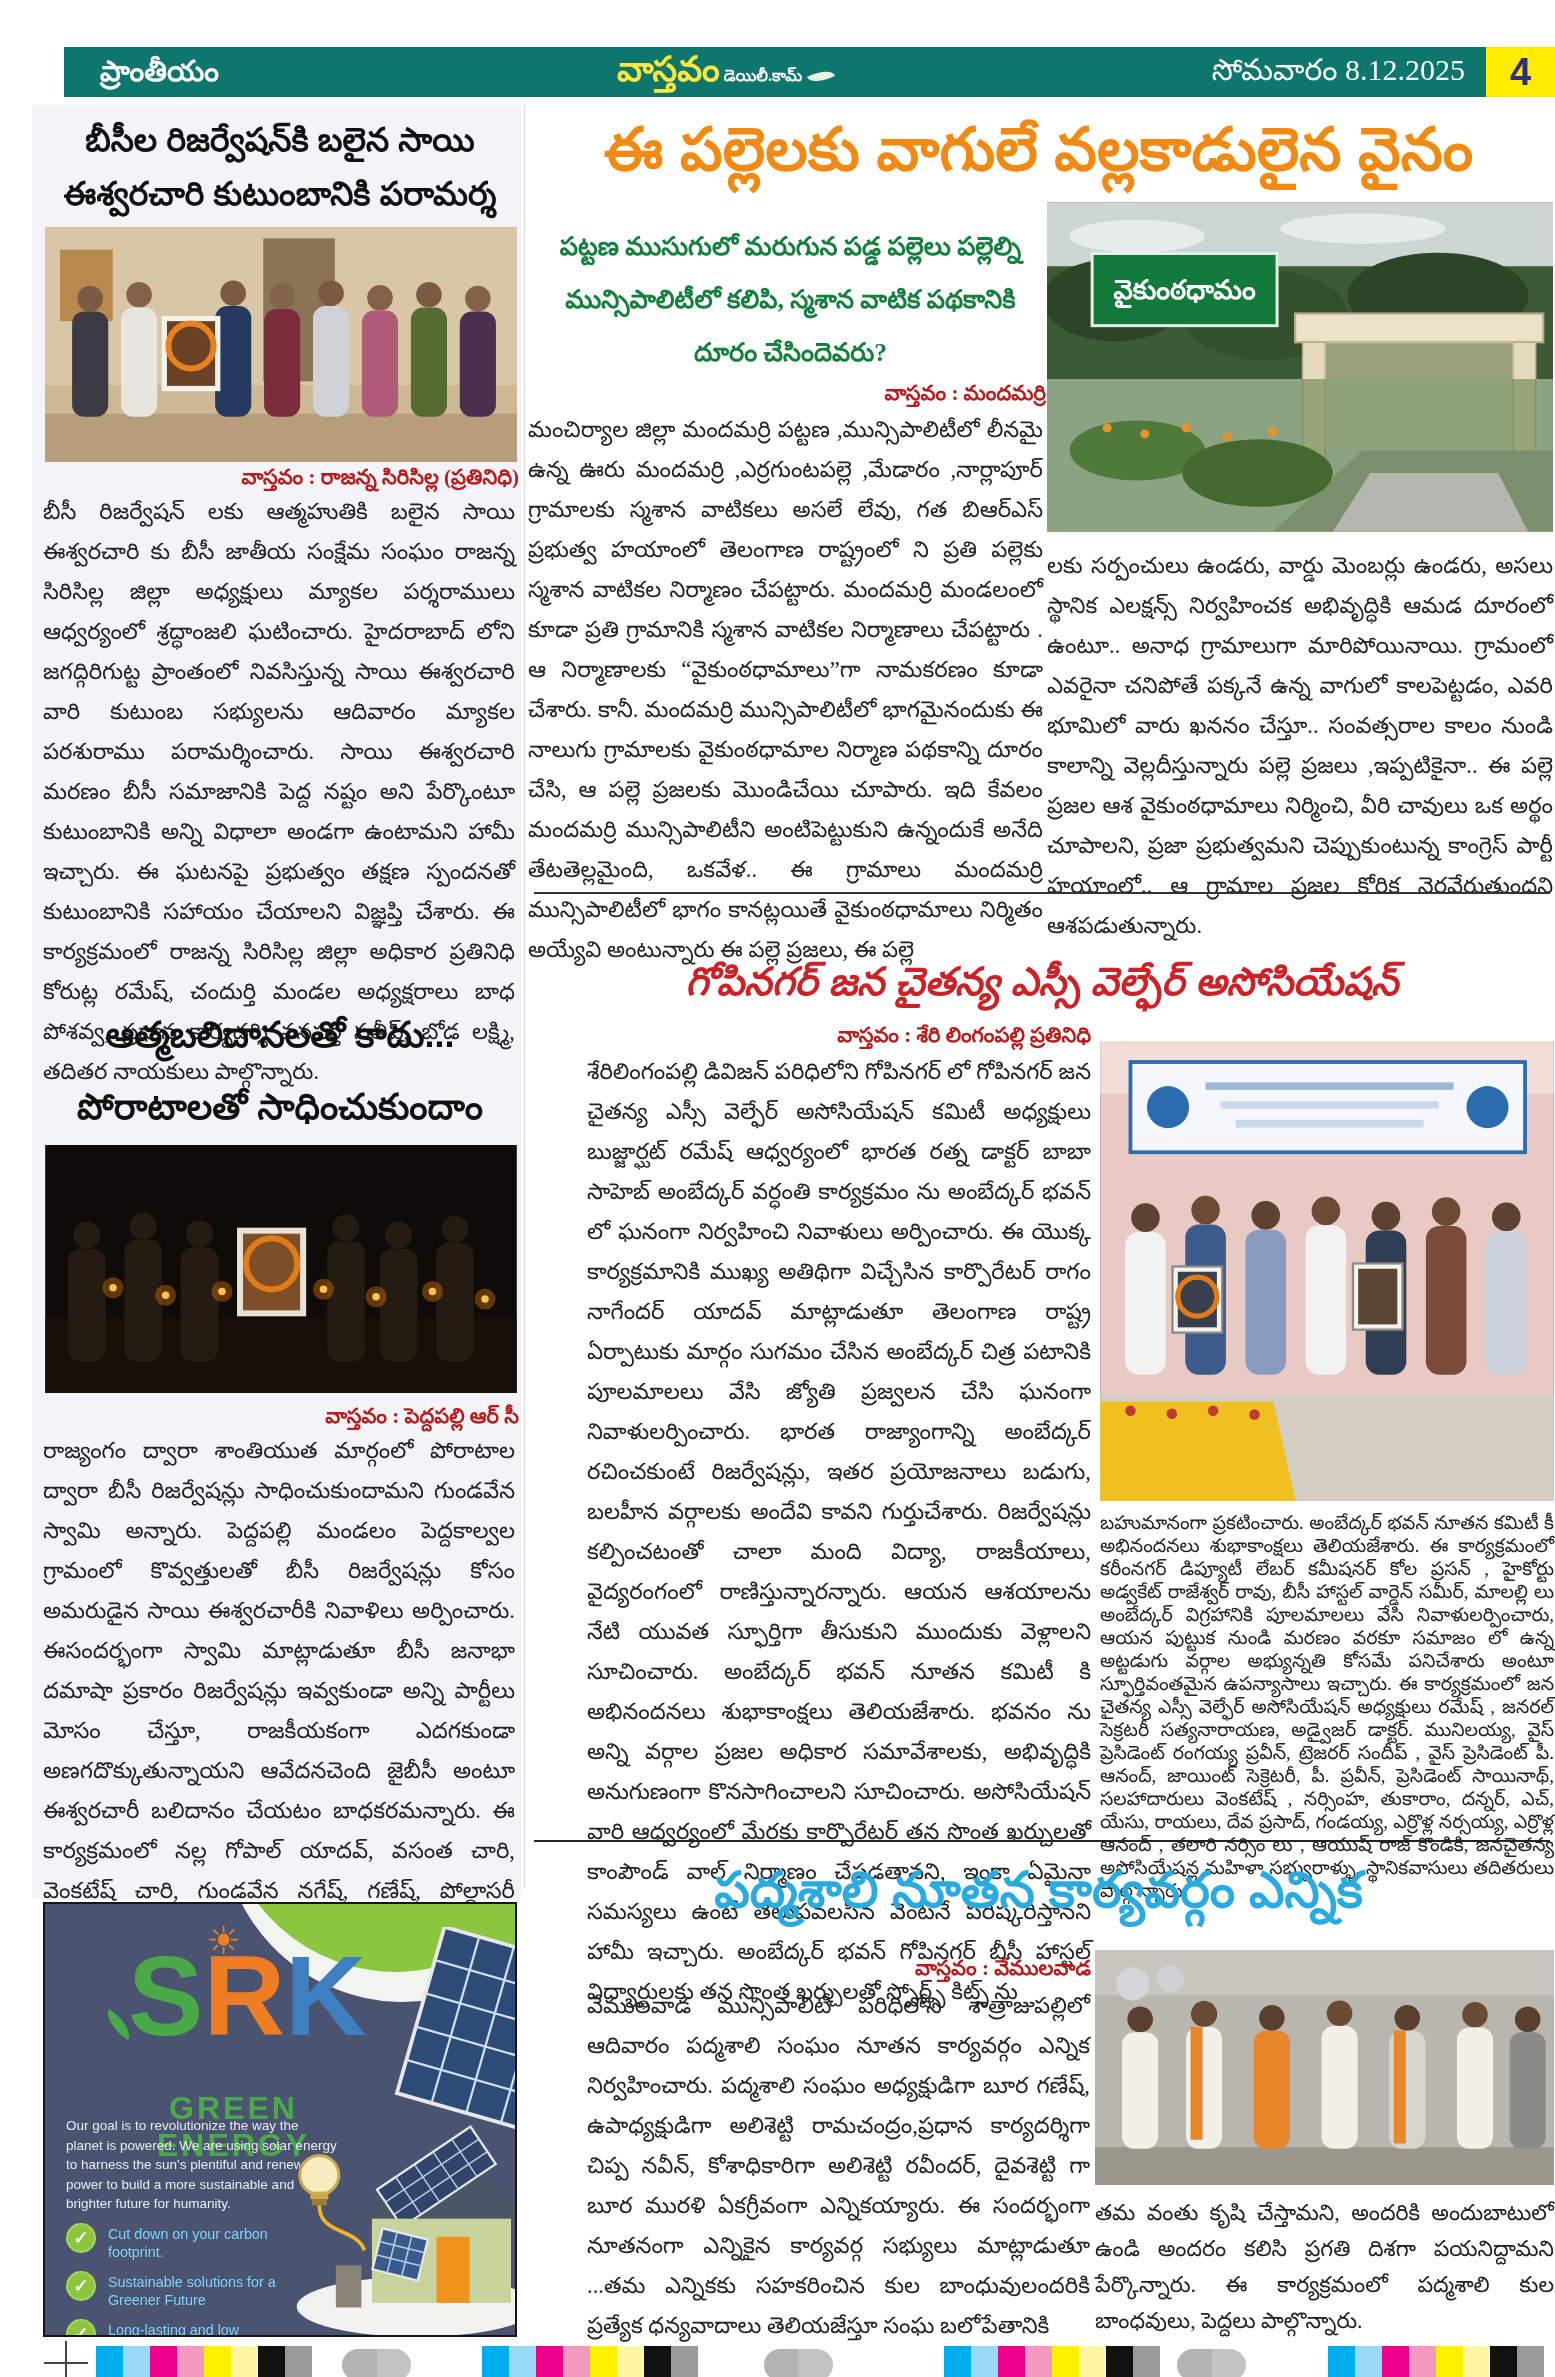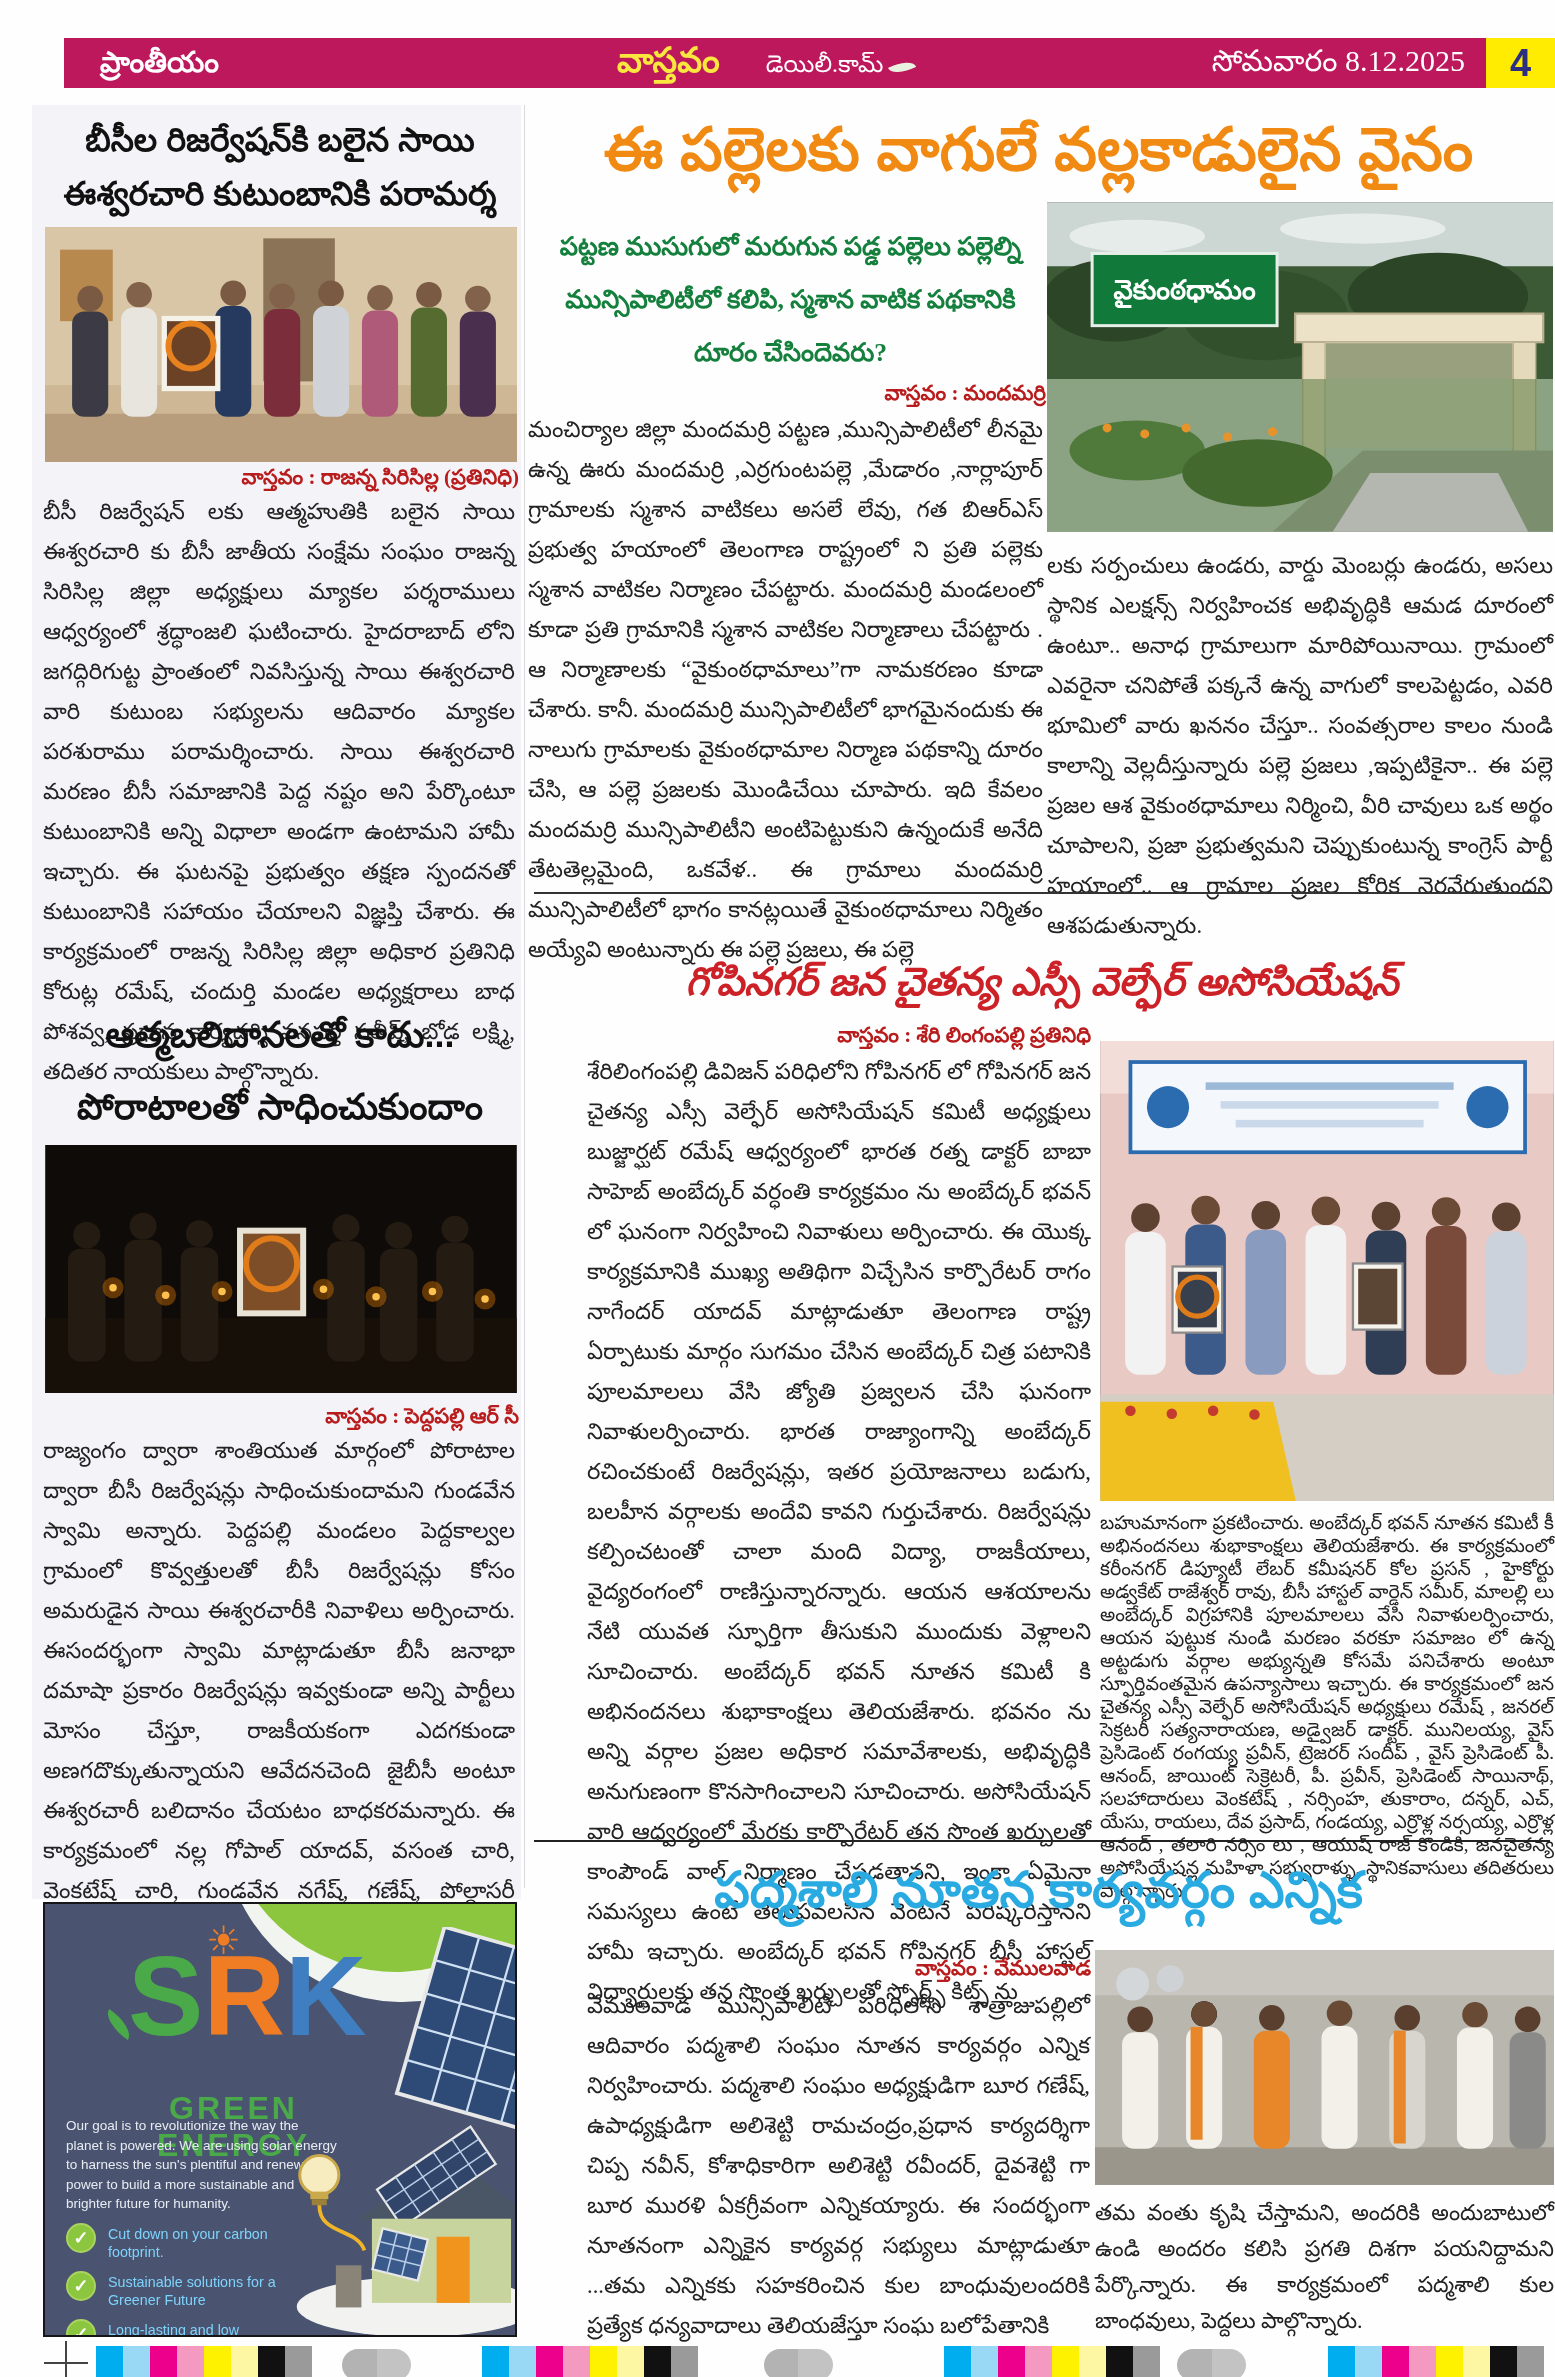--- a/index.html
+++ b/index.html
@@ -1,22 +1,22 @@
 <!DOCTYPE html>
 <html lang="te" style="font-size:12px"><head>
 <meta charset="utf-8">
 <style>
   html,body{margin:0;padding:0;background:#ffffff;}
   .page{position:relative;width:1555px;height:2377px;background:#fefefe;overflow:hidden;
         font-family:"Liberation Serif",serif;color:#1a1a1a;}
   
-  .hdr{position:absolute;left:64px;top:38px;width:1491px;height:50px;background:#be185d;}
+  .hdr{position:absolute;left:64px;top:47px;width:1491px;height:50px;background:#0f766e;}
   .hdr-section{position:absolute;left:36px;top:7.5px;font-size:29px;color:#ffffff;font-weight:bold;}
   .hdr-mast{position:absolute;left:553px;top:3px;font-size:35px;font-weight:bold;color:#f9e73f;}
-  .hdr-mast-suffix{font-size:24px;color:#ffffff;font-weight:normal;margin-left:40px;}
+  .hdr-mast-suffix{font-size:16px;color:#ffffff;font-weight:bold;}
   .quill{display:inline-block;width:25.6px;height:10.5px;background:#e9f2e0;border-radius:0 100% 0 100%;
          transform:rotate(-25deg);margin-left:6px;}
   .hdr-date{position:absolute;right:90px;top:6px;font-size:30px;color:#ffffff;}
   .hdr-num{position:absolute;right:0;top:0;width:69px;height:50px;background:#ffec00;color:#2b2e83;
            font:bold 38px "Liberation Sans",sans-serif;display:flex;align-items:center;justify-content:center;}
   .vrule{position:absolute;left:524px;top:105px;width:0.8px;height:1783px;background:#d9d9de;}
   
   .hl{font-family:"Liberation Sans",sans-serif;font-weight:bold;text-align:center;position:absolute;}
   .byline{position:absolute;text-align:right;font-weight:bold;font-size:21px;color:#b91c1c;}
   .body-txt{position:absolute;text-align:justify;font-size:22.6px;line-height:40px;color:#222;}

